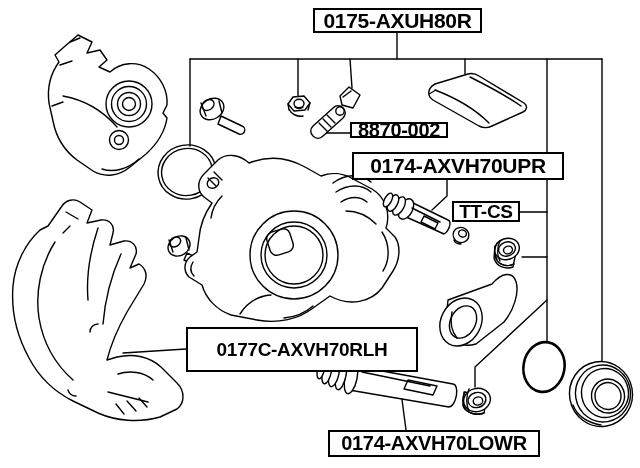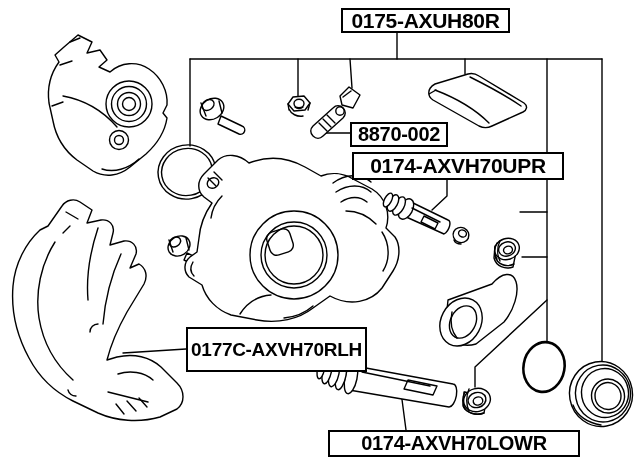--- a/index.html
+++ b/index.html
@@ -6,27 +6,27 @@
   #stage{
     position:relative;width:640px;height:468px;background:#fff;overflow:hidden;
     font-family:"Liberation Sans",sans-serif;
   }
   #lineart{position:absolute;left:0;top:0;}
   .plabel{
     position:absolute;box-sizing:border-box;border:2px solid #000;background:#fff;
     display:flex;align-items:center;justify-content:center;
     font-weight:bold;color:#000;white-space:nowrap;letter-spacing:-0.3px;
   }
-  .plabel.kit{left:313px;top:8px;width:169px;height:25px;font-size:21px;border-width:2.5px;margin-left:28px;}
-  .plabel.bleeder{left:350px;top:122px;width:98px;height:25px;font-size:20px;}
+  .plabel.kit{left:313px;top:8px;width:169px;height:25px;font-size:21px;border-width:2.5px;}
+  .plabel.bleeder{left:350px;top:122px;width:98px;height:16px;font-size:20px;}
   .plabel.upper{left:352px;top:152px;width:212px;height:28px;font-size:21px;}
   .plabel.ttcs{left:452px;top:201px;width:68px;height:21px;font-size:19px;}
-  .plabel.bracket{left:186px;top:327px;width:181px;height:45px;font-size:19px;
+  .plabel.bracket{left:186px;top:327px;width:232px;height:45px;font-size:19px;
     flex-direction:column;line-height:21px;justify-content:center;}
-  .plabel.lower{left:328px;top:430px;width:252px;height:27px;font-size:20px;}
+  .plabel.lower{left:328px;top:430px;width:212px;height:27px;font-size:20px;}
   .plabel div{width:100%;text-align:center;}
 </style>
 </head>
 <body>
 
 <div id="stage">
 
   <svg id="lineart" width="640" height="468" viewBox="0 0 640 468" fill="none" stroke="#000" stroke-width="1.4" stroke-linecap="round" stroke-linejoin="round">
 
     <g>
@@ -222,19 +222,20 @@
       <path d="M464,407 C467,413 476,416 484,413"></path>
     </g>
   </svg>
 
   <div class="plabel kit">0175-AXUH80R</div>
 
   <div class="plabel bleeder">8870-002</div>
 
   <div class="plabel upper">0174-AXVH70UPR</div>
 
+  <div class="plabel ttcs">TT-CS</div>
 
   <div class="plabel bracket">
     <div>0177C-AXVH70RLH</div>
   </div>
 
   <div class="plabel lower">0174-AXVH70LOWR</div>
 </div>
 
 </body></html>

